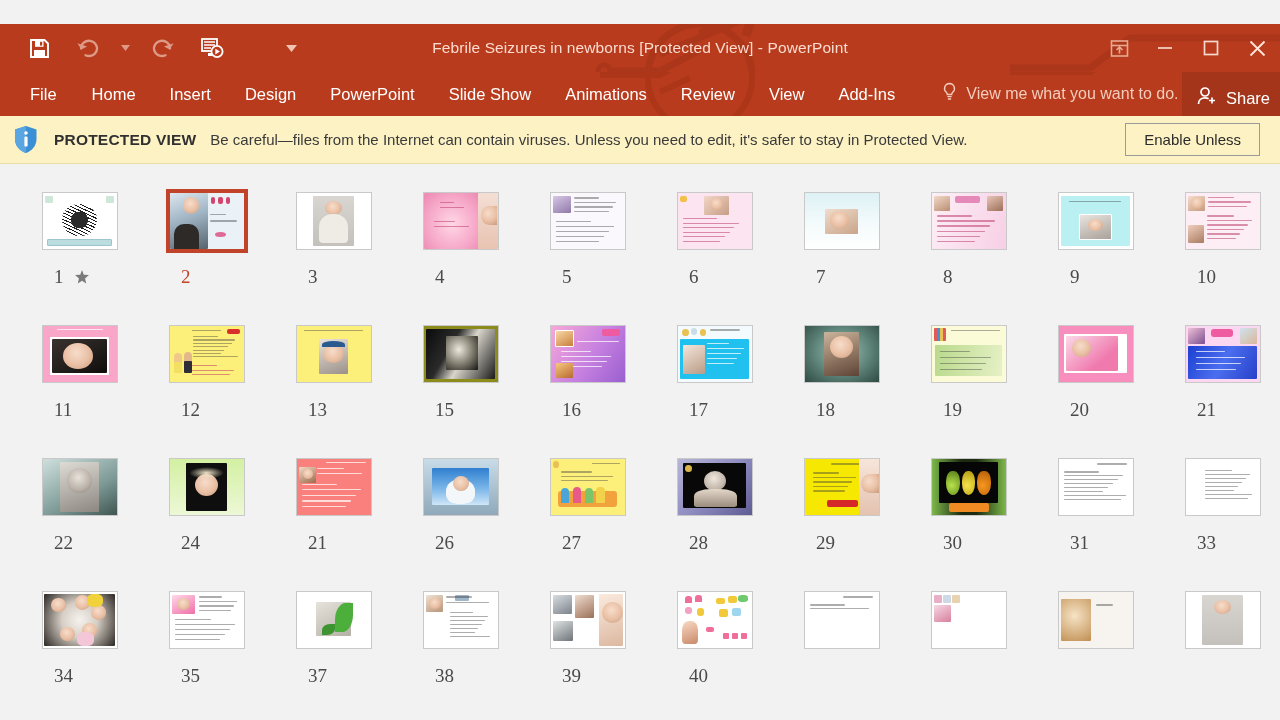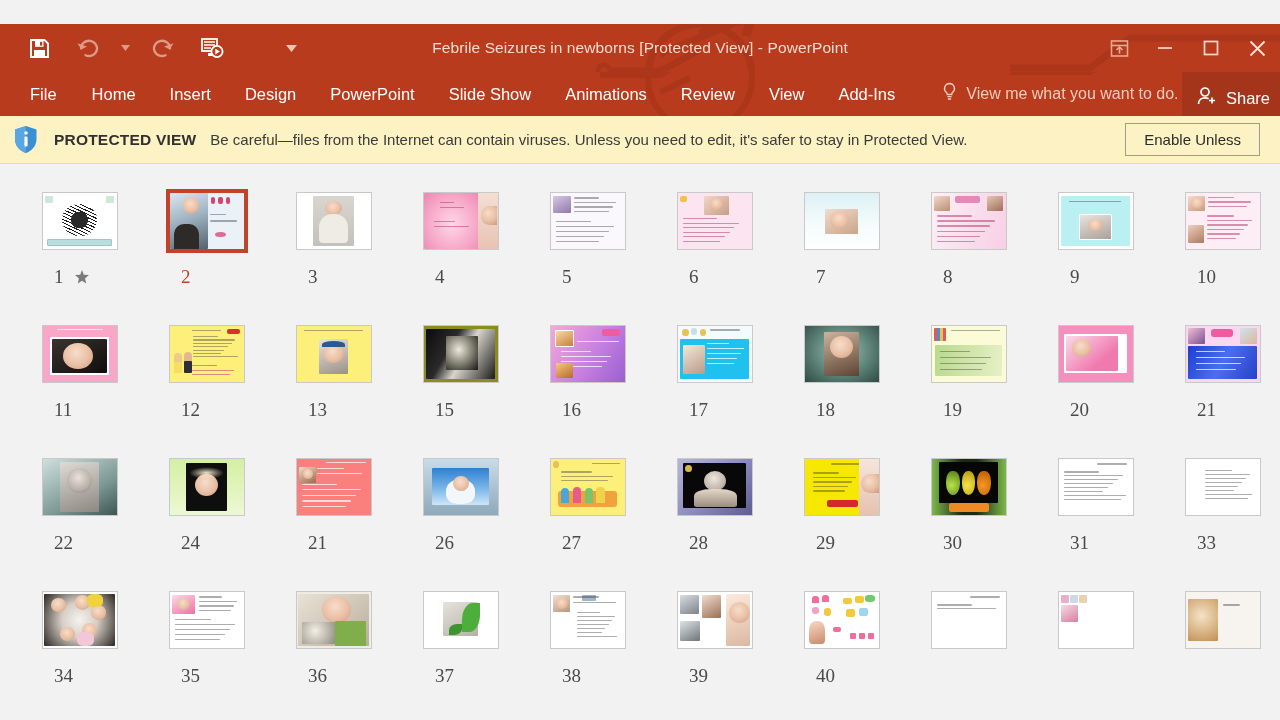--- a/index.html
+++ b/index.html
@@ -889,34 +889,20 @@
             <div class="line " style="left:8%;top:84%;width:59.84%"></div>
           </div>
         </div>
         <div class="numrow">
           <span class="num">35</span>
         </div>
       </div>
       <div class="cell">
         <div class="thumb-wrap">
           <div class="thumb">
-            <div class="t-fill" style="background:#efece6"></div>
-     <div class="ph" style="left:2%;top:4%;width:96%;height:92%;background:linear-gradient(140deg,#e8e2d6 0%,#b9ae9c 100%)"></div>
-     <div class="face" style="left:34%;top:8%;width:40%;height:48%;border-radius:50%"></div>
-     <div class="ph" style="left:8%;top:54%;width:44%;height:38%;background:radial-gradient(circle at 40% 40%,#f4efe4,#8f8a7e)"></div>
-     <div class="ph" style="left:52%;top:52%;width:42%;height:44%;background:#7fae4a"></div>
-          </div>
-        </div>
-        <div class="numrow">
-          <span class="num">36</span>
-        </div>
-      </div>
-      <div class="cell">
-        <div class="thumb-wrap">
-          <div class="thumb">
             <div class="t-fill" style="background:#fff"></div>
      <div class="ph" style="left:26%;top:18%;width:48%;height:60%;background:linear-gradient(150deg,#e6e3dc,#b4b0a6)"></div>
      <div class="ph" style="left:52%;top:20%;width:24%;height:52%;background:#4caf3c;border-radius:60% 0 60% 0"></div>
      <div class="ph" style="left:34%;top:58%;width:18%;height:18%;background:#3d9430;border-radius:60% 0 60% 0"></div>
           </div>
         </div>
         <div class="numrow">
           <span class="num">37</span>
         </div>
       </div>

